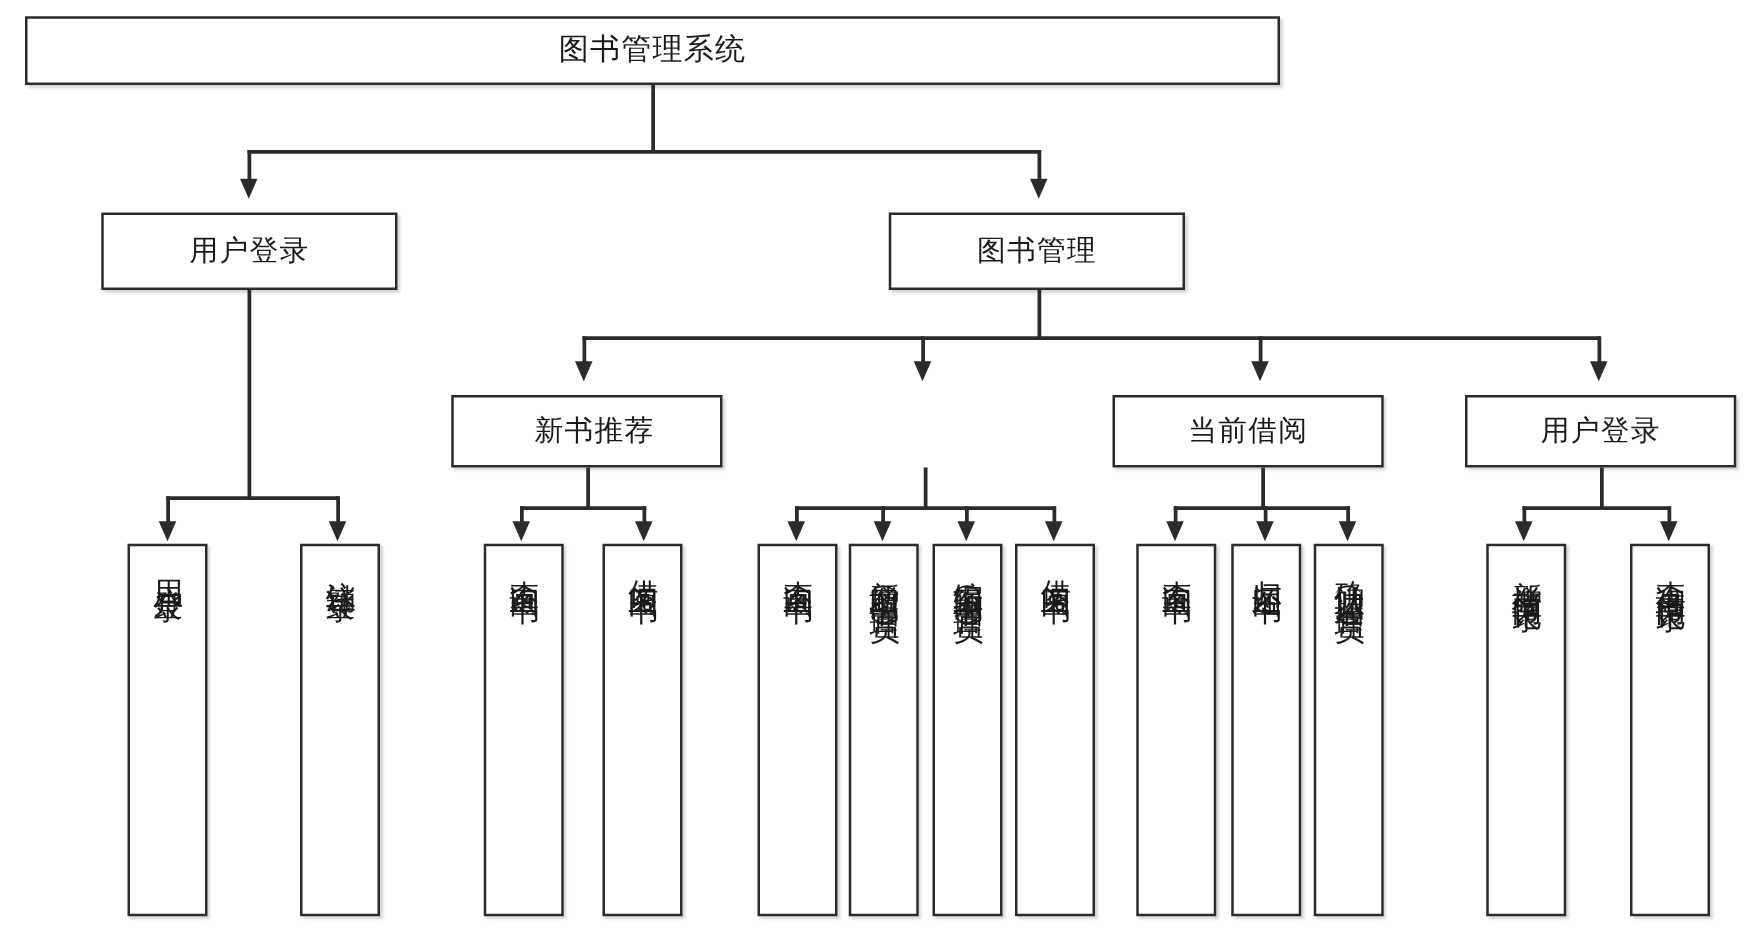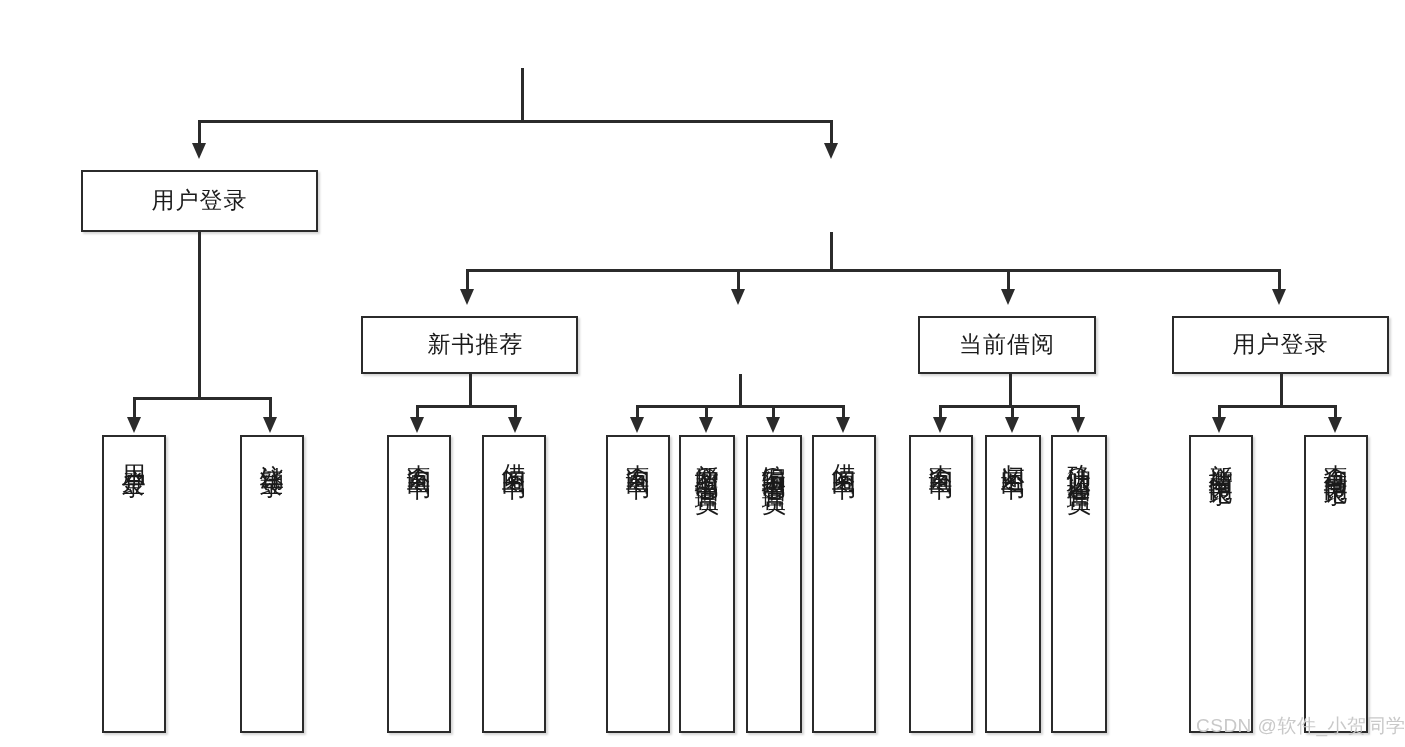--- a/index.html
+++ b/index.html
@@ -76,30 +76,36 @@
     white-space: nowrap;
     letter-spacing: 0.5px;
     font-family: "Liberation Sans", "DejaVu Sans", sans-serif;
   }
 </style>
 </head>
 <body>
 
 <div id="canvas">
 
+  <div class="node h root" style="left:20px; top:13px; width:1004px; height:55px;">
+    <span class="label">图书管理系统</span>
+  </div>
 
   <div class="edge vline" style="left:521px; top:68px; height:53px;"></div>
   <div class="edge hline" style="left:198px; top:120px; width:634px;"></div>
   <div class="edge vline" style="left:198px; top:120px; height:25px;"></div>
   <div class="edge vline" style="left:830px; top:120px; height:25px;"></div>
   <div class="arrow" style="left:192px; top:143px;"></div>
   <div class="arrow" style="left:824px; top:143px;"></div>
 
   <div class="node h" style="left:81px; top:170px; width:237px; height:62px;">
     <span class="label">用户登录</span>
+  </div>
+  <div class="node h" style="left:711px; top:170px; width:237px; height:62px;">
+    <span class="label">图书管理</span>
   </div>
 
   <div class="edge vline" style="left:198px; top:232px; height:167px;"></div>
   <div class="edge hline" style="left:133px; top:397px; width:138px;"></div>
   <div class="edge vline" style="left:133px; top:397px; height:22px;"></div>
   <div class="edge vline" style="left:269px; top:397px; height:22px;"></div>
   <div class="arrow" style="left:127px; top:417px;"></div>
   <div class="arrow" style="left:263px; top:417px;"></div>
 
   <div class="edge vline" style="left:830px; top:232px; height:39px;"></div>
@@ -109,21 +115,21 @@
   <div class="edge vline" style="left:1007px; top:269px; height:22px;"></div>
   <div class="edge vline" style="left:1278px; top:269px; height:22px;"></div>
   <div class="arrow" style="left:460px; top:289px;"></div>
   <div class="arrow" style="left:731px; top:289px;"></div>
   <div class="arrow" style="left:1001px; top:289px;"></div>
   <div class="arrow" style="left:1272px; top:289px;"></div>
 
   <div class="node h" style="left:361px; top:316px; width:217px; height:58px;padding-left:12px;">
     <span class="label">新书推荐</span>
   </div>
-  <div class="node h" style="left:918px; top:316px; width:178px; height:58px;font-family:Liberation Serif, serif;">
+  <div class="node h" style="left:890px; top:316px; width:217px; height:58px;font-family:Liberation Serif, serif;">
     <span class="label">当前借阅</span>
   </div>
   <div class="node h" style="left:1172px; top:316px; width:217px; height:58px;">
     <span class="label">用户登录</span>
   </div>
 
   <div class="edge vline" style="left:469px; top:374px; height:33px;"></div>
   <div class="edge hline" style="left:416px; top:405px; width:101px;"></div>
   <div class="edge vline" style="left:416px; top:405px; height:14px;"></div>
   <div class="edge vline" style="left:514px; top:405px; height:14px;"></div>
@@ -190,15 +196,14 @@
   <div class="node v" style="left:1051px; top:435px; width:56px; height:298px;">
     <span class="label">确认归还（管理员）</span>
   </div>
   <div class="node v" style="left:1189px; top:435px; width:64px; height:298px;">
     <span class="label">新增借阅记录</span>
   </div>
   <div class="node v" style="left:1304px; top:435px; width:64px; height:298px;">
     <span class="label">查询借阅记录</span>
   </div>
 
-  <div class="watermark" style="left:1196px; top:713px;">CSDN @软件_小贺同学</div>
 
 </div>
 
 </body></html>

